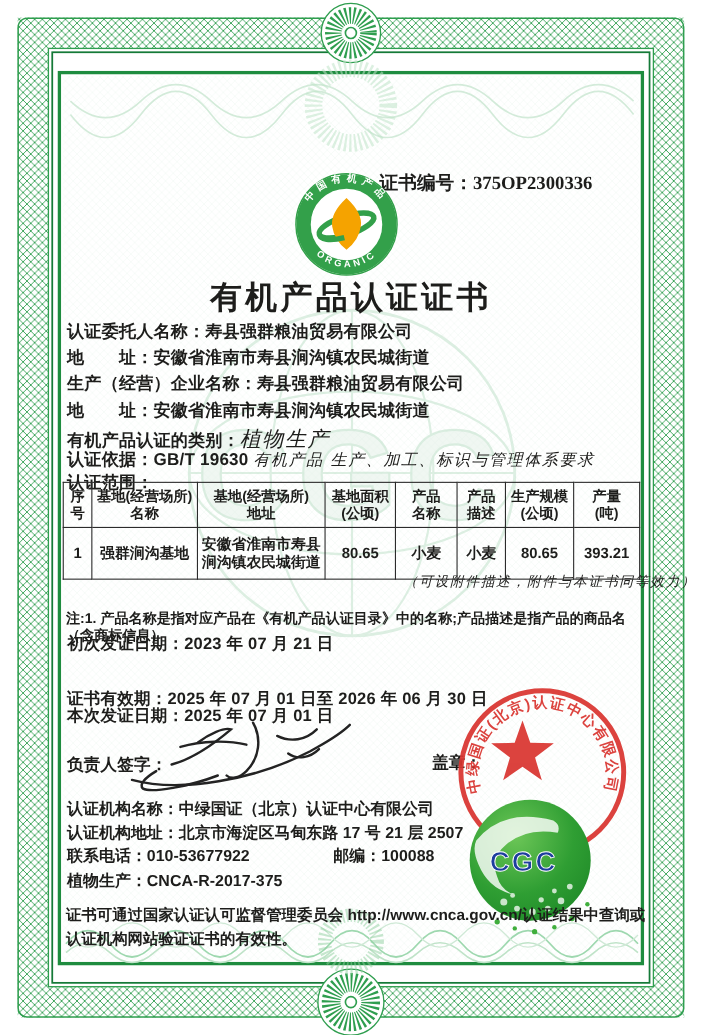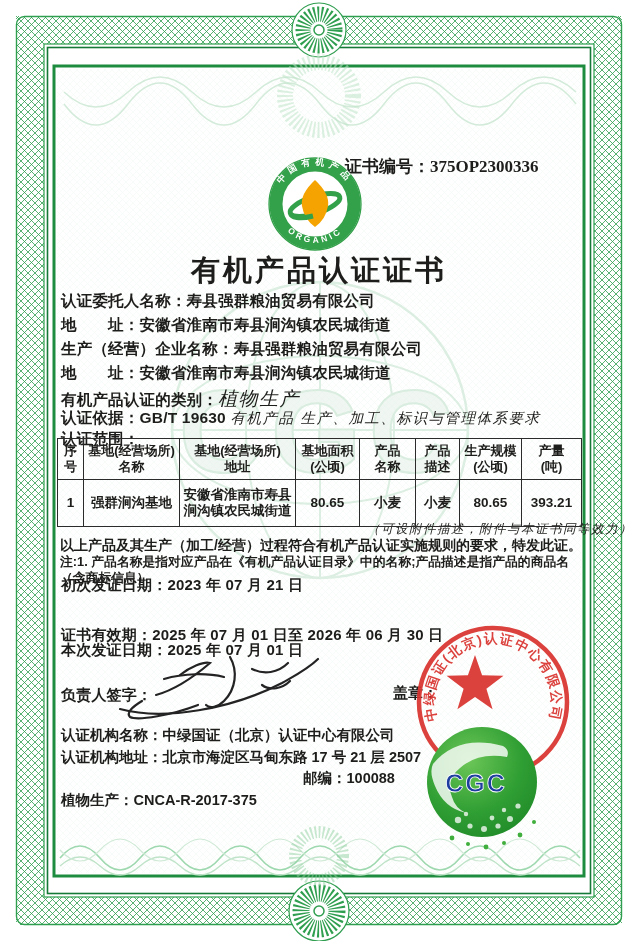--- a/index.html
+++ b/index.html
@@ -174,21 +174,20 @@
         <td>小麦</td>
         <td>小麦</td>
         <td>80.65</td>
         <td>393.21</td>
       </tr>
     </tbody>
       </table>
 
     <div class="abs attach kai">（可设附件描述，附件与本证书同等效力）</div>
 
-    <div class="abs statement">以上产品及其生产（加工/经营）过程符合有机产品认证实施规则的要求，特发此证。</div>
     <div class="abs note">注:1. 产品名称是指对应产品在《有机产品认证目录》中的名称;产品描述是指产品的商品名
 （含商标信息）</div>
 
     <div class="abs line f-l d1" style="font-size:15px;">
       <span>初次发证日期：</span><span>2023 年 07 月 21 日</span>
     </div>
     <div class="abs line f-l d2" style="font-size:15px;margin-top:40px;">
       <span>本次发证日期：</span><span>2025 年 07 月 01 日</span>
     </div>
     <div class="abs line f-l d3" style="font-size:15px;">
@@ -223,20 +222,23 @@
       <text font-size="7.5" font-weight="bold" fill="#d9332e" font-family="Liberation Sans, sans-serif" letter-spacing="3">
         <textPath href="#sealSerialArc" startOffset="50%" text-anchor="middle">110158741066</textPath>
       </text>
     </svg>
 
     <div class="abs ag f-l a1">
       <span>认证机构名称：</span><span>中绿国证（北京）认证中心有限公司</span>
     </div>
     <div class="abs ag f-l a2">
       <span>认证机构地址：</span><span>北京市海淀区马甸东路 17 号 21 层 2507</span>
+    </div>
+    <div class="abs ag f-l a3">
+      <span>联系电话：</span><span>010-53677922</span>
     </div>
     <div class="abs ag a4">
       <span>邮编：</span><span>100088</span>
     </div>
     <div class="abs ag f-l a5">
       <span>植物生产：</span><span>CNCA-R-2017-375</span>
     </div>
 
     <svg class="abs globesvg" width="150" height="135">
       <defs>
@@ -263,15 +265,17 @@
         <circle cx="44" cy="116" r="2.4"></circle>
           <circle cx="60" cy="122" r="2"></circle>
           <circle cx="78" cy="125" r="2.4"></circle>
         <circle cx="96" cy="121" r="2"></circle>
           <circle cx="112" cy="113" r="2.4"></circle>
           <circle cx="126" cy="100" r="2"></circle>
       </g>
       <text x="68" y="70" text-anchor="middle" font-size="25" font-weight="bold" font-family="Liberation Sans, sans-serif" fill="#1d3e9e" stroke="#ffffff" stroke-width="0.8" letter-spacing="2">CGC</text>
     </svg>
 
+    <div class="abs footer">证书可通过国家认证认可监督管理委员会 http://www.cnca.gov.cn/认证结果中查询或
+认证机构网站验证证书的有效性。</div>
 
   </div>
 </div>
 
 </body></html>

